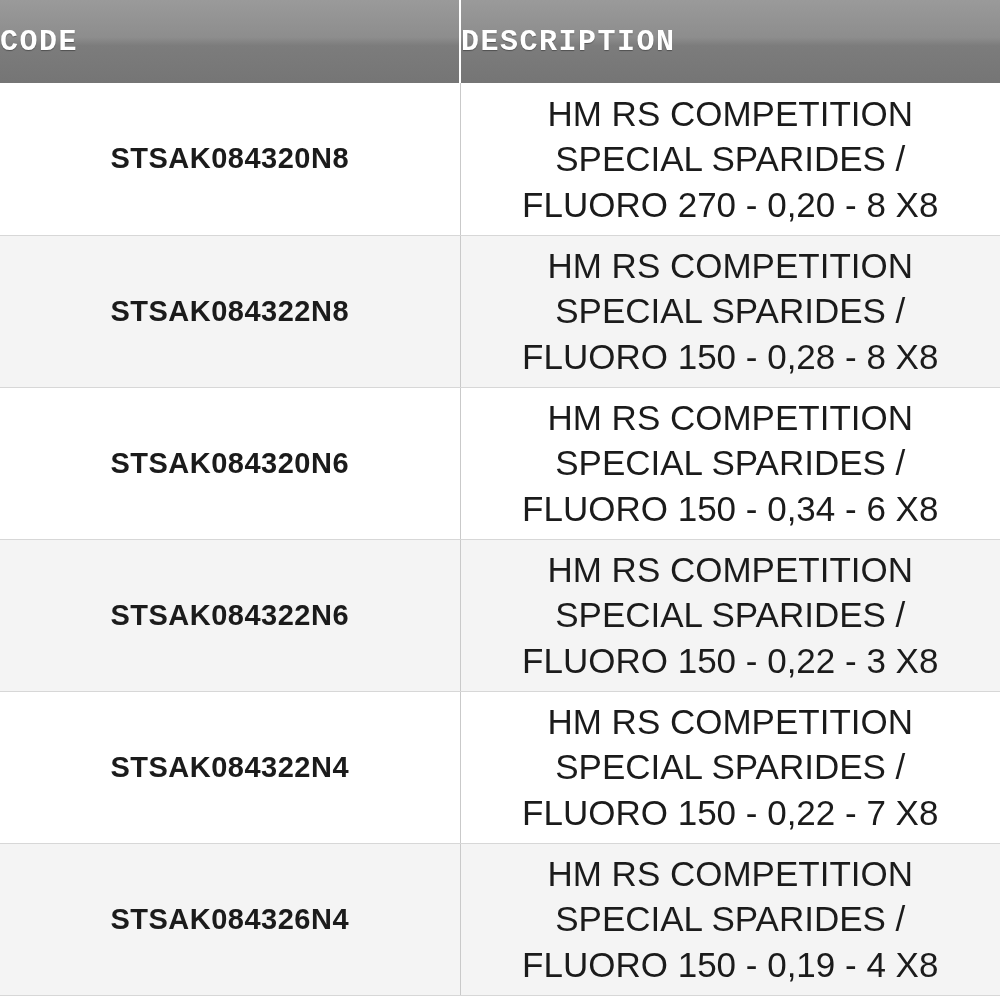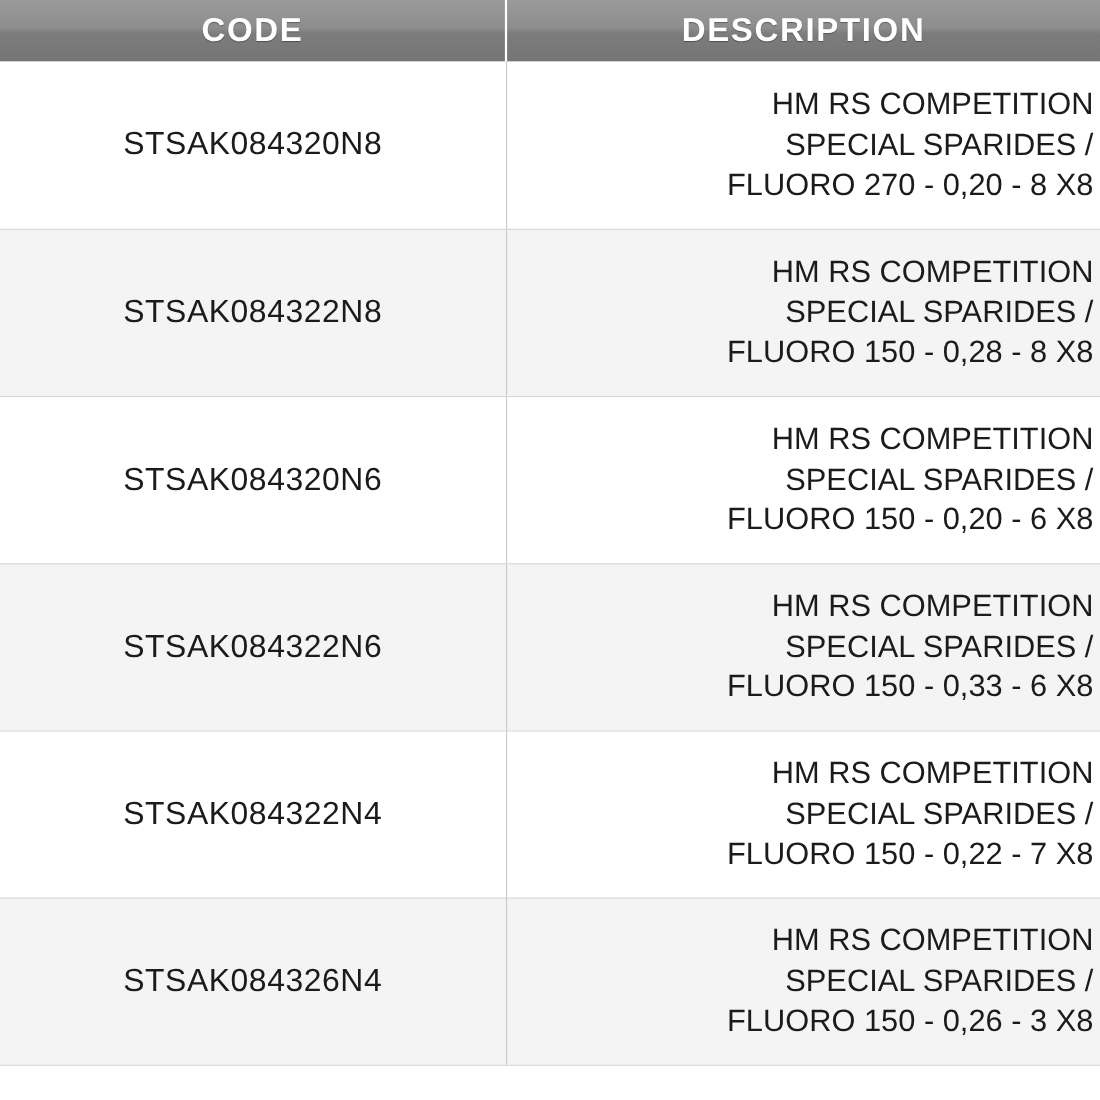--- a/index.html
+++ b/index.html
@@ -23,64 +23,64 @@
   table.product-table {
     width: 1000px;
     border-collapse: collapse;
     table-layout: fixed;
   }
 
   table.product-table col.col-code { width: 460px; }
   table.product-table col.col-desc { width: 540px; }
 
   thead th {
-    height: 56px;
+    height: 83px;
     padding: 0;
     margin: 0;
-    text-align: center;
+    text-align: left;
     vertical-align: middle;
     color: #ffffff;
     font-size: 30px;
     font-weight: bold;
     letter-spacing: 1.5px;
     background: linear-gradient(to bottom, #9a9a9a 0%, #8d8d8d 45%, #7c7c7c 55%, #757575 100%);
     border-right: 2px solid #ffffff;
     text-shadow: 0 1px 1px rgba(0,0,0,0.35);
-    font-family: Liberation Sans, sans-serif;
+    font-family: Liberation Mono, monospace;
   }
 
   thead th:last-child {
     border-right: none;
     margin-left: 20px;
   }
 
   tbody td {
     padding: 0;
     vertical-align: middle;
     border-bottom: 1px solid #d7d7d7;
     box-sizing: border-box;
   }
 
   tbody tr.row-even td { background: #ffffff; }
   tbody tr.row-odd  td { background: #f4f4f4; }
 
   td.code-cell {
     text-align: center;
     font-size: 29px;
-    font-weight: normal;
+    font-weight: bold;
     color: #1b1b1b;
     letter-spacing: 0.5px;
     border-right: 1px solid #c9c9c9;
     height: 152px;
     font-family: "Liberation Sans", sans-serif;
   }
 
   td.desc-cell {
-    text-align: right;
-    font-size: 28px;
+    text-align: center;
+    font-size: 35px;
     color: #1b1b1b;
     line-height: 1.30;
     height: 152px;
     padding: 4px 6px;
     font-family: "Liberation Sans", sans-serif;
   }
 
   .desc-line {
     display: block;
     white-space: nowrap;
@@ -116,42 +116,42 @@
           <span class="desc-line">HM RS COMPETITION</span>
           <span class="desc-line">SPECIAL SPARIDES /</span>
           <span class="desc-line">FLUORO 150 - 0,28 - 8 X8</span>
         </td>
       </tr>
       <tr class="row-even">
         <td class="code-cell">STSAK084320N6</td>
         <td class="desc-cell">
           <span class="desc-line">HM RS COMPETITION</span>
           <span class="desc-line">SPECIAL SPARIDES /</span>
-          <span class="desc-line">FLUORO 150 - 0,20 - 6 X8</span>
+          <span class="desc-line">FLUORO 150 - 0,34 - 6 X8</span>
         </td>
       </tr>
       <tr class="row-odd">
         <td class="code-cell">STSAK084322N6</td>
         <td class="desc-cell">
           <span class="desc-line">HM RS COMPETITION</span>
           <span class="desc-line">SPECIAL SPARIDES /</span>
-          <span class="desc-line">FLUORO 150 - 0,33 - 6 X8</span>
+          <span class="desc-line">FLUORO 150 - 0,22 - 3 X8</span>
         </td>
       </tr>
       <tr class="row-even">
         <td class="code-cell">STSAK084322N4</td>
         <td class="desc-cell">
           <span class="desc-line">HM RS COMPETITION</span>
           <span class="desc-line">SPECIAL SPARIDES /</span>
           <span class="desc-line">FLUORO 150 - 0,22 - 7 X8</span>
         </td>
       </tr>
       <tr class="row-odd">
         <td class="code-cell">STSAK084326N4</td>
         <td class="desc-cell">
           <span class="desc-line">HM RS COMPETITION</span>
           <span class="desc-line">SPECIAL SPARIDES /</span>
-          <span class="desc-line">FLUORO 150 - 0,26 - 3 X8</span>
+          <span class="desc-line">FLUORO 150 - 0,19 - 4 X8</span>
         </td>
       </tr>
     </tbody>
   </table>
 </div>
 
 </body></html>

